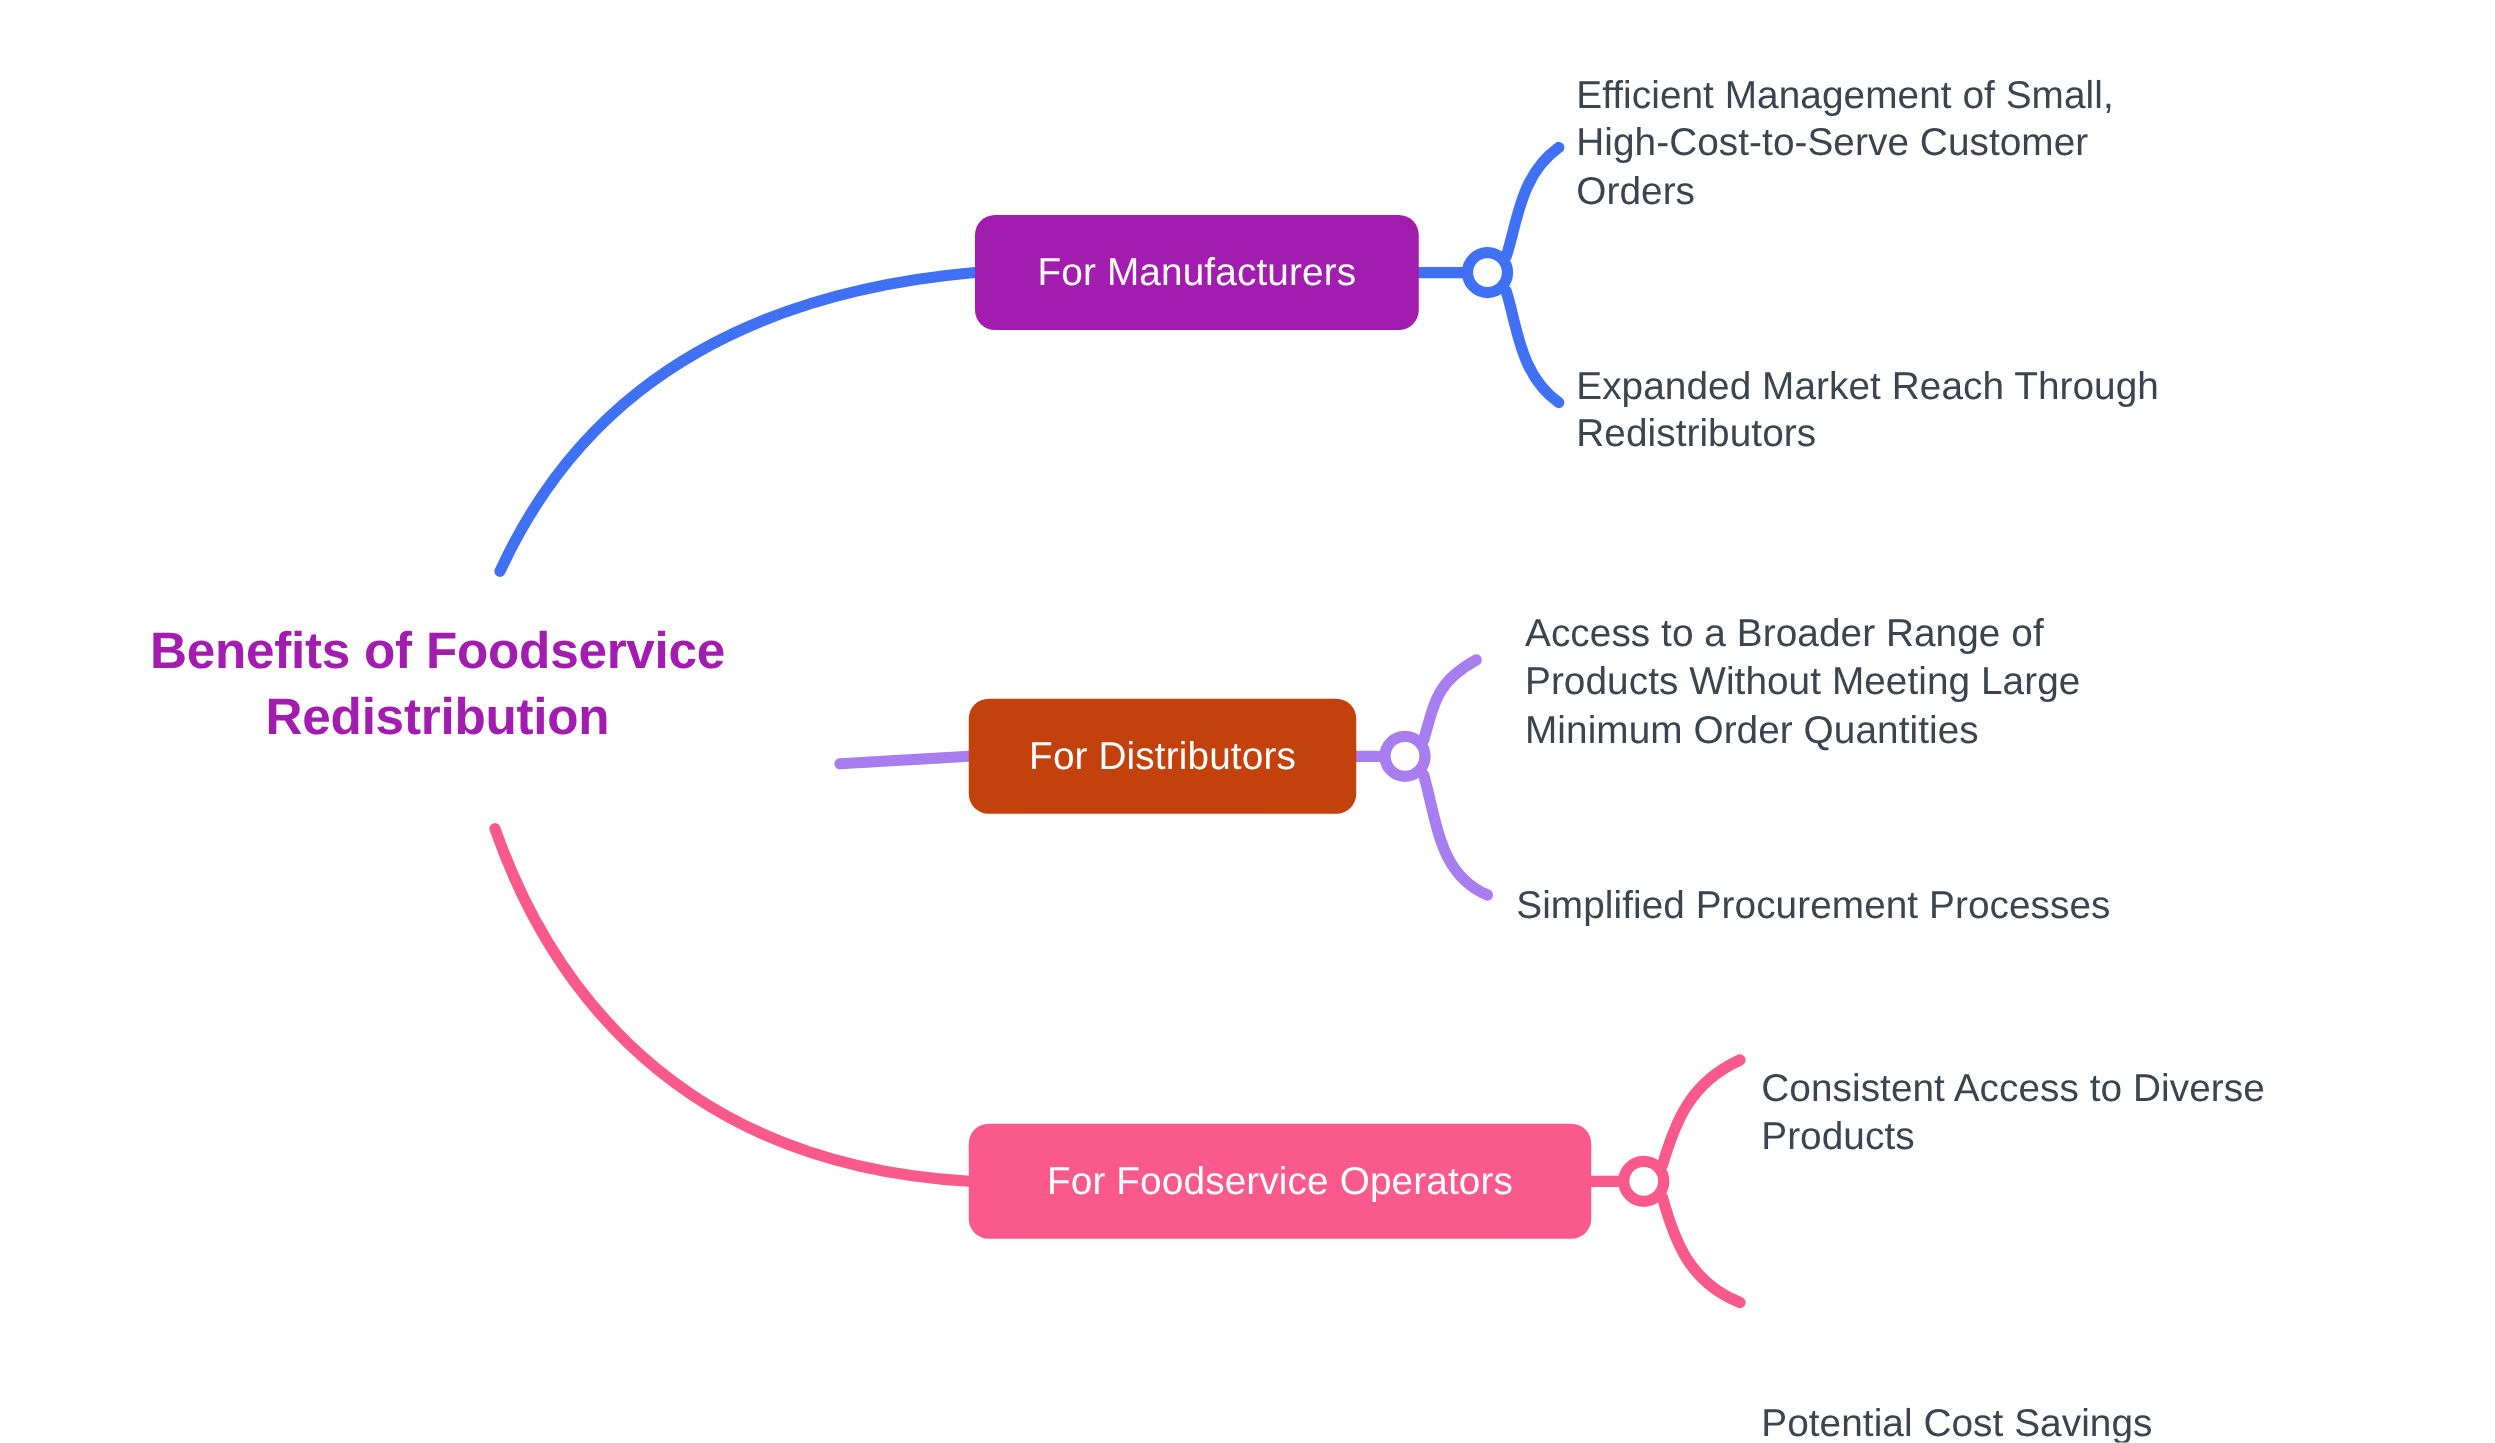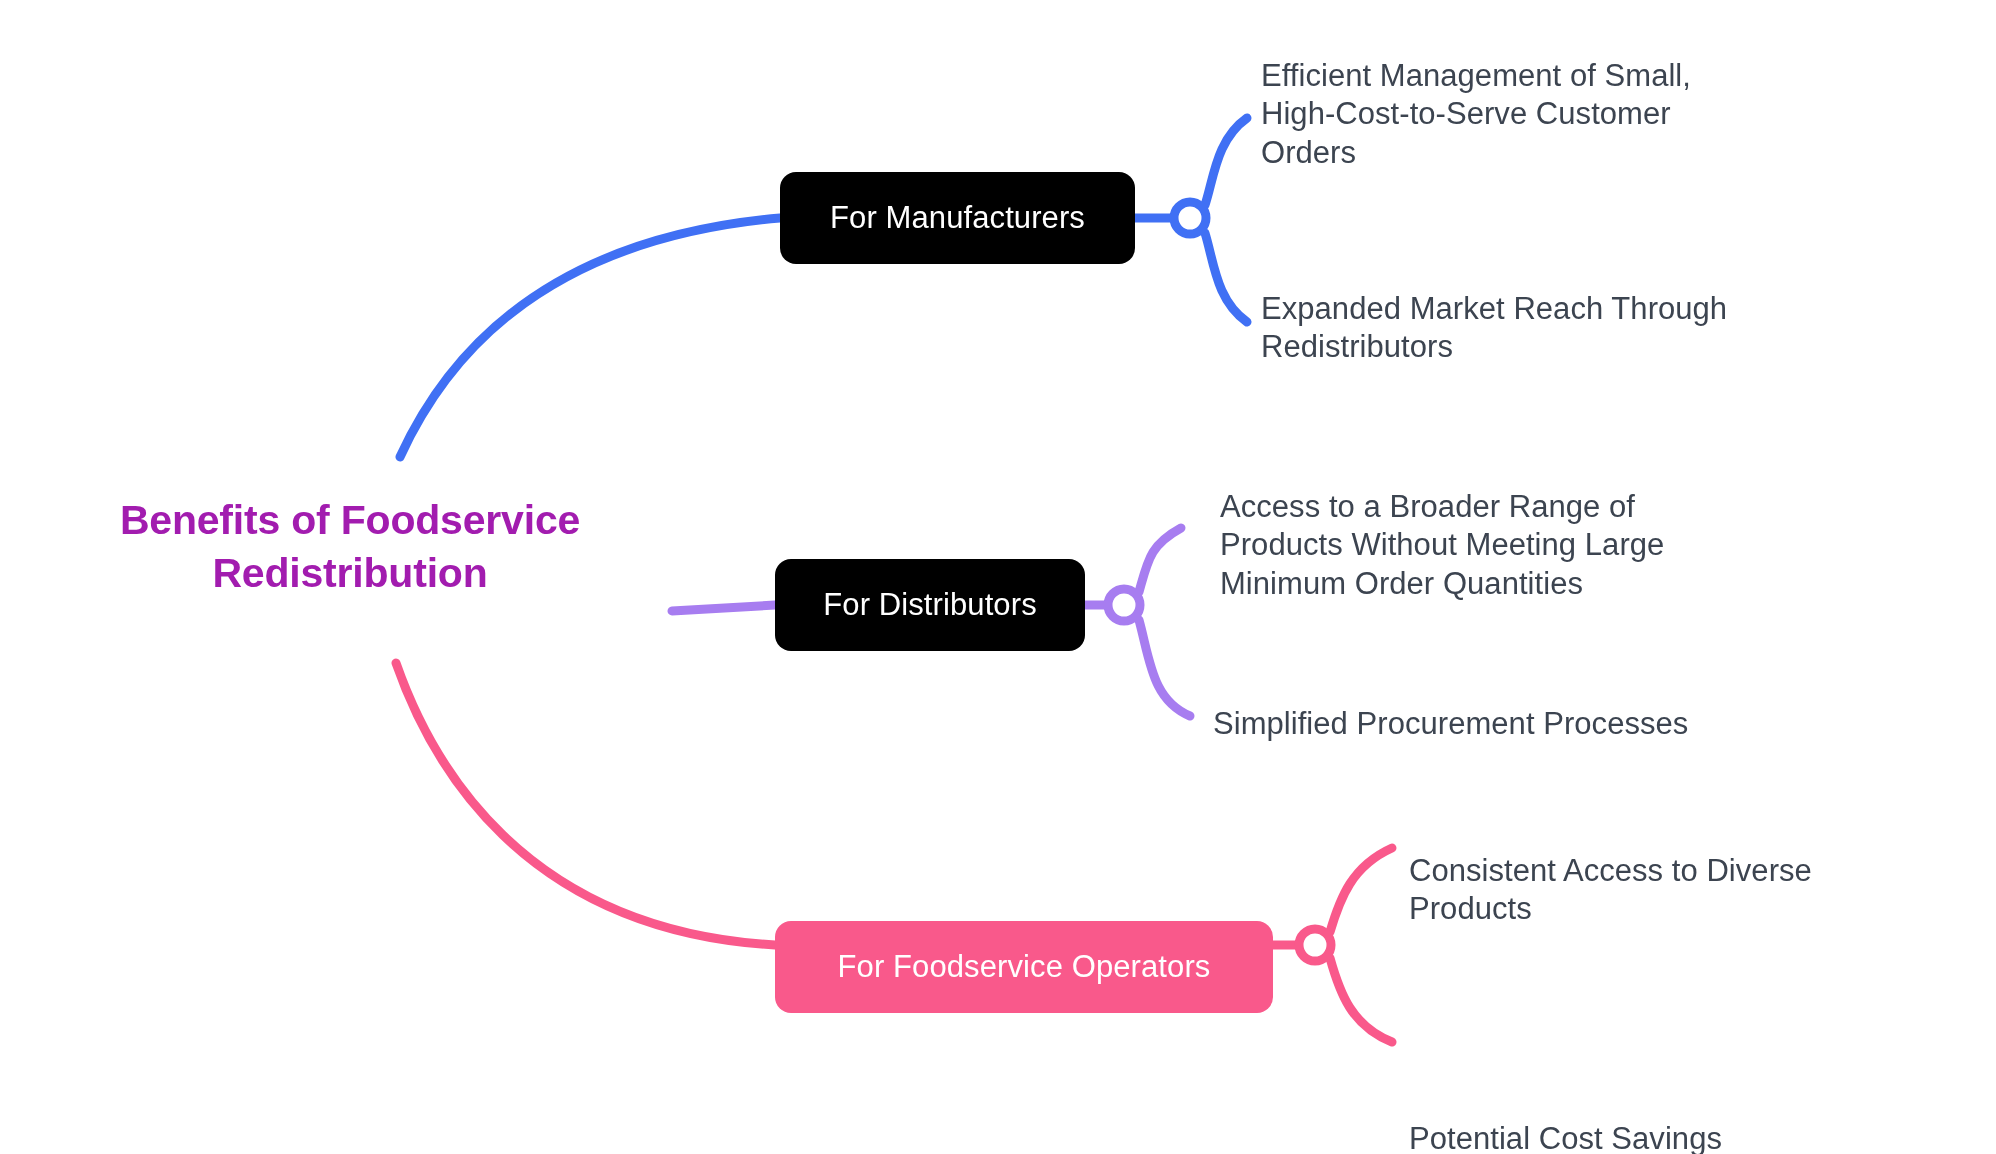--- a/index.html
+++ b/index.html
@@ -49,23 +49,23 @@
     justify-content: center;
     border-radius: 16px;
     color: #ffffff;
     font-size: 31px;
     font-weight: normal;
     letter-spacing: 0.1px;
     box-sizing: border-box;
     padding: 0 26px;
     white-space: nowrap;
   }
-  .node-blue   { background: #000000; }
-  .node-purple { background: #000000; }
-  .node-pink   { background: #F9598B; margin-top: 22px; }
+  .node-blue   { background: #a21caf; }
+  .node-purple { background: #c2410c; }
+  .node-pink   { background: #F9598B; }
 
   .leaf {
     position: absolute;
     color: #3C4450;
     font-size: 31px;
     font-weight: normal;
     line-height: 1.24;
     letter-spacing: 0.05px;
     white-space: pre-line;
   }

